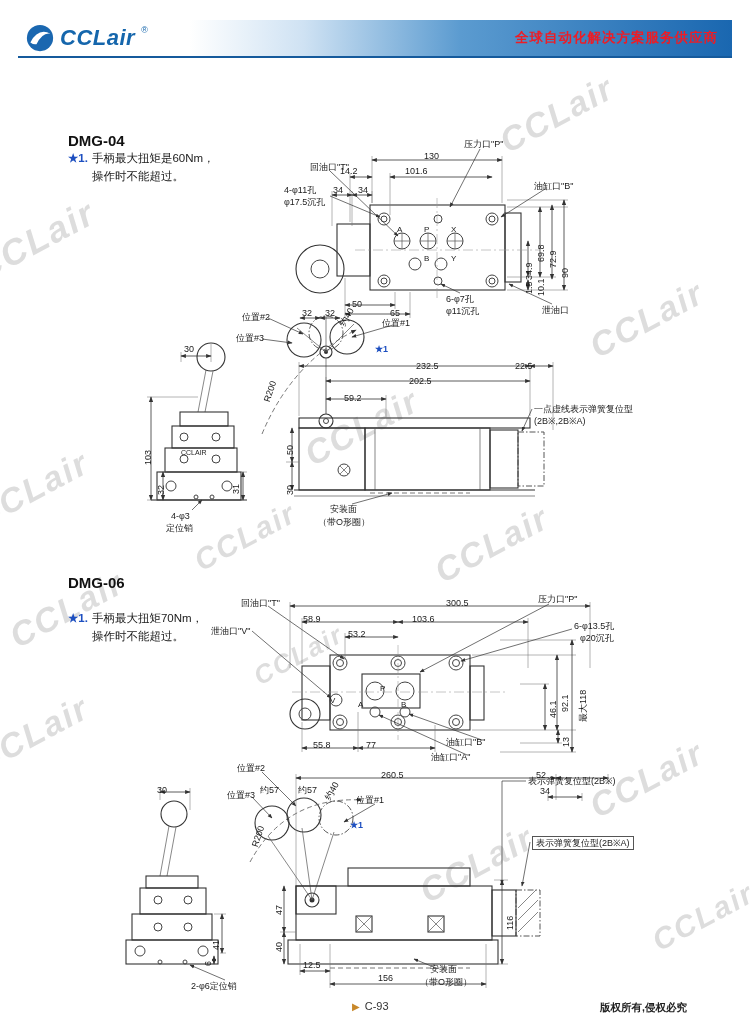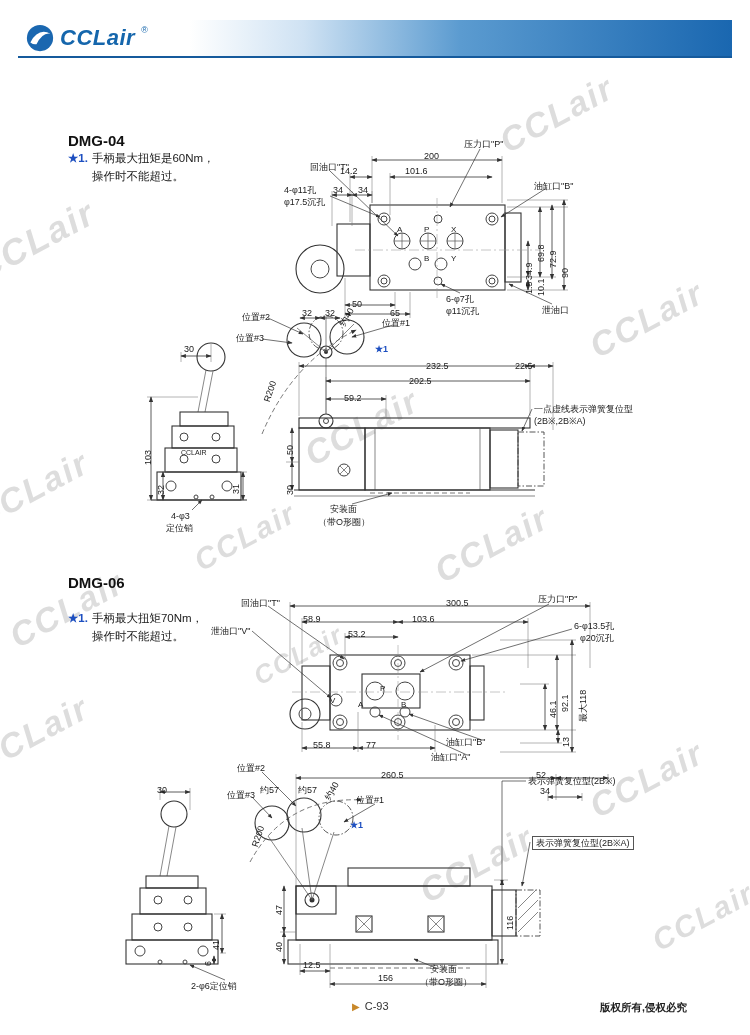--- a/index.html
+++ b/index.html
@@ -70,20 +70,21 @@
 
   <div class="header">
     <div class="logo">
       <svg width="28" height="28" viewBox="0 0 32 32">
         <circle cx="16" cy="16" r="15" fill="#1a67b0" stroke="none"></circle>
         <path d="M5,21 Q14,4 28,11 Q19,9 12,23 Q9,24 5,21 Z" fill="#ffffff" stroke="none"></path>
       </svg>
       <span class="logo-text">CCLair</span>
       <span class="logo-reg">®</span>
     </div>
+    <div class="slogan">全球自动化解决方案服务供应商</div>
   </div>
 
   <div class="sec-title" style="left:68px;top:132px;">DMG-04</div>
   <div class="note" style="left:68px;top:150px;">
     <span class="star">★1.</span>
     <span><span>手柄最大扭矩是60Nm，</span><br>
           <span>操作时不能超过。</span></span>
   </div>
 
   <div class="sec-title" style="left:68px;top:574px;">DMG-06</div>
@@ -377,21 +378,21 @@
         <line x1="220" y1="953" x2="226" y2="953" class="ext"></line>
       <line x1="222" y1="914" x2="222" y2="953" class="dim" marker-start="url(#ar)" marker-end="url(#ar)"></line>
       <line x1="214" y1="956" x2="214" y2="964" class="dim" marker-start="url(#ar)" marker-end="url(#ar)"></line>
       <path d="M225,980 L190,965" class="ldr" marker-end="url(#ar)"></path>
     </g>
   </svg>
 
   <div id="labels">
       <div class="lab" style="left: 464px; top: 139px;">压力口"P"</div>
       <div class="lab" style="left: 310px; top: 162px;">回油口"T"</div>
-      <div class="lab" style="left: 424px; top: 151px;">200</div>
+      <div class="lab" style="left: 424px; top: 151px;">130</div>
       <div class="lab" style="left: 340px; top: 166px;">14.2</div>
       <div class="lab" style="left: 405px; top: 166px;">101.6</div>
       <div class="lab" style="left: 284px; top: 185px;">4-φ11孔</div>
       <div class="lab" style="left: 284px; top: 197px;">φ17.5沉孔</div>
       <div class="lab" style="left: 333px; top: 185px;">34</div>
       <div class="lab" style="left: 358px; top: 185px;">34</div>
       <div class="lab" style="left: 534px; top: 181px;">油缸口"B"</div>
       <div class="lab" style="left: 397px; top: 225px; font-size: 8px;">A</div>
       <div class="lab" style="left: 424px; top: 225px; font-size: 8px;">P</div>
       <div class="lab" style="left: 451px; top: 225px; font-size: 8px;">X</div>
@@ -408,21 +409,21 @@
       <div class="lab" style="left: 446px; top: 294px;">6-φ7孔</div>
       <div class="lab" style="left: 446px; top: 306px;">φ11沉孔</div>
       <div class="lab" style="left: 542px; top: 305px;">泄油口</div>
       <div class="lab" style="left: 242px; top: 312px;">位置#2</div>
       <div class="lab" style="left: 236px; top: 333px;">位置#3</div>
       <div class="lab" style="left: 302px; top: 308px;">32</div>
       <div class="lab" style="left: 325px; top: 308px;">32</div>
       <div class="lab" style="left: 338px; top: 323px; transform: rotate(-62deg);">约40</div>
       <div class="lab" style="left: 382px; top: 318px;">位置#1</div>
       <div class="lab" style="left: 375px; top: 344px; color: rgb(29, 79, 192); font-weight: bold;">★1</div>
-      <div class="lab" style="left: 426px; top: 361px; text-align: right;">232.5</div>
+      <div class="lab" style="left: 416px; top: 361px; text-align: right;">232.5</div>
       <div class="lab" style="left: 515px; top: 361px;">22.5</div>
       <div class="lab" style="left: 409px; top: 376px;">202.5</div>
       <div class="lab" style="left: 344px; top: 393px;">59.2</div>
       <div class="lab" style="left: 262px; top: 400px; transform: rotate(-72deg);">R200</div>
       <div class="lab" style="left: 534px; top: 404px;">一点虚线表示弹簧复位型</div>
       <div class="lab" style="left: 534px; top: 416px;">(2B※,2B※A)</div>
       <div class="lab" style="left: 285px; top: 455px; transform: rotate(-90deg);">50</div>
       <div class="lab" style="left: 285px; top: 495px; transform: rotate(-90deg);">30</div>
       <div class="lab" style="left: 330px; top: 504px;">安装面</div>
       <div class="lab" style="left: 318px; top: 517px;">（带O形圈）</div>

